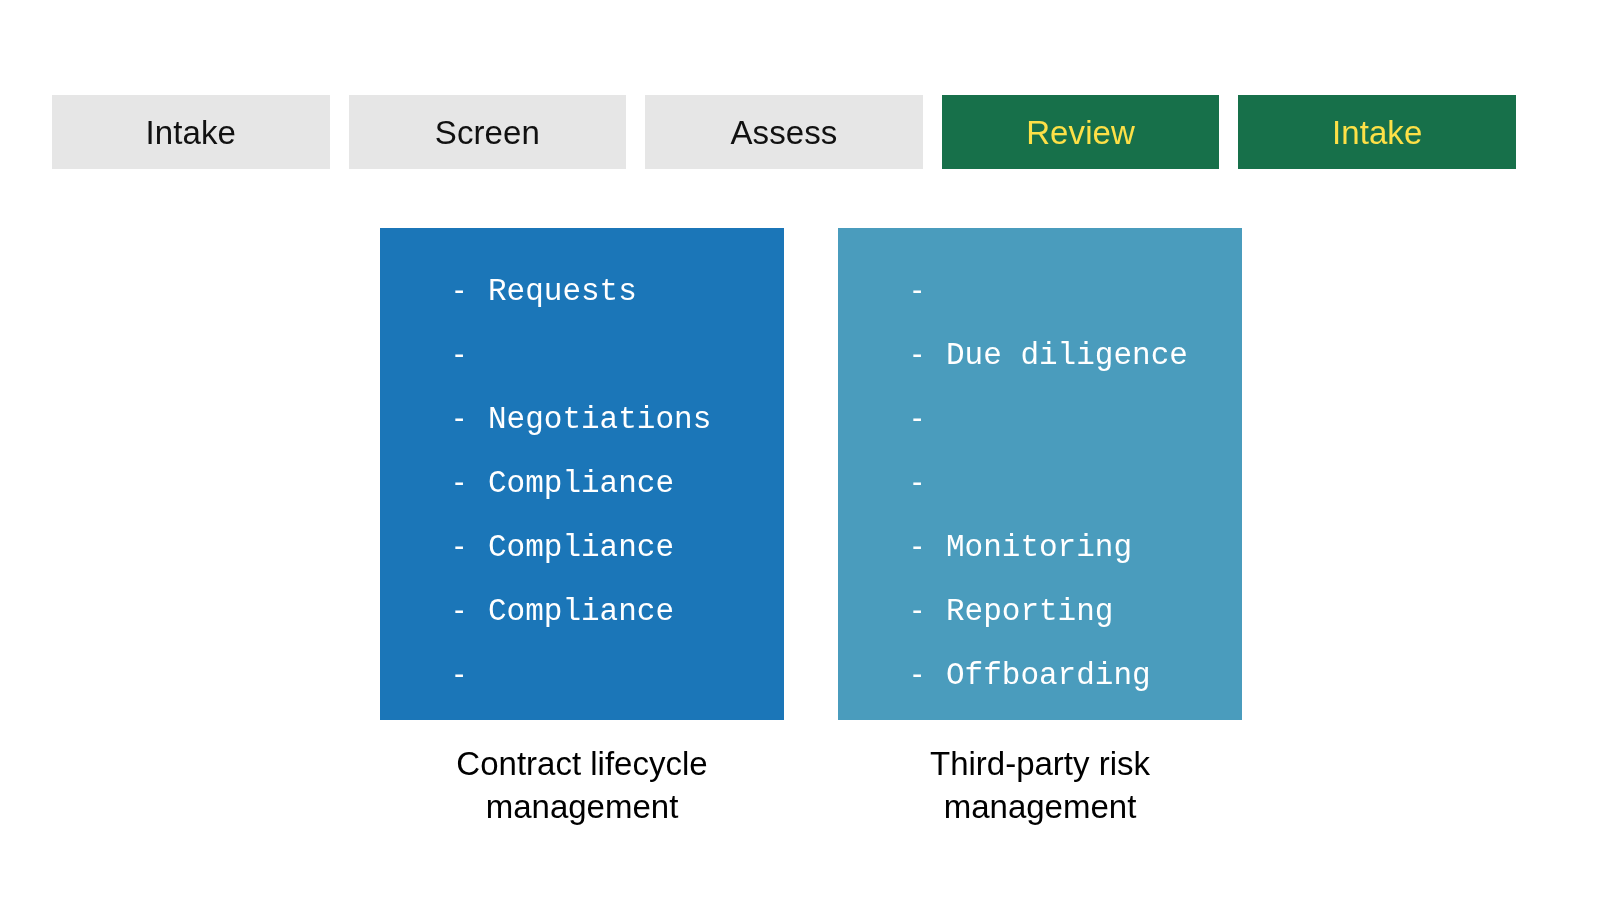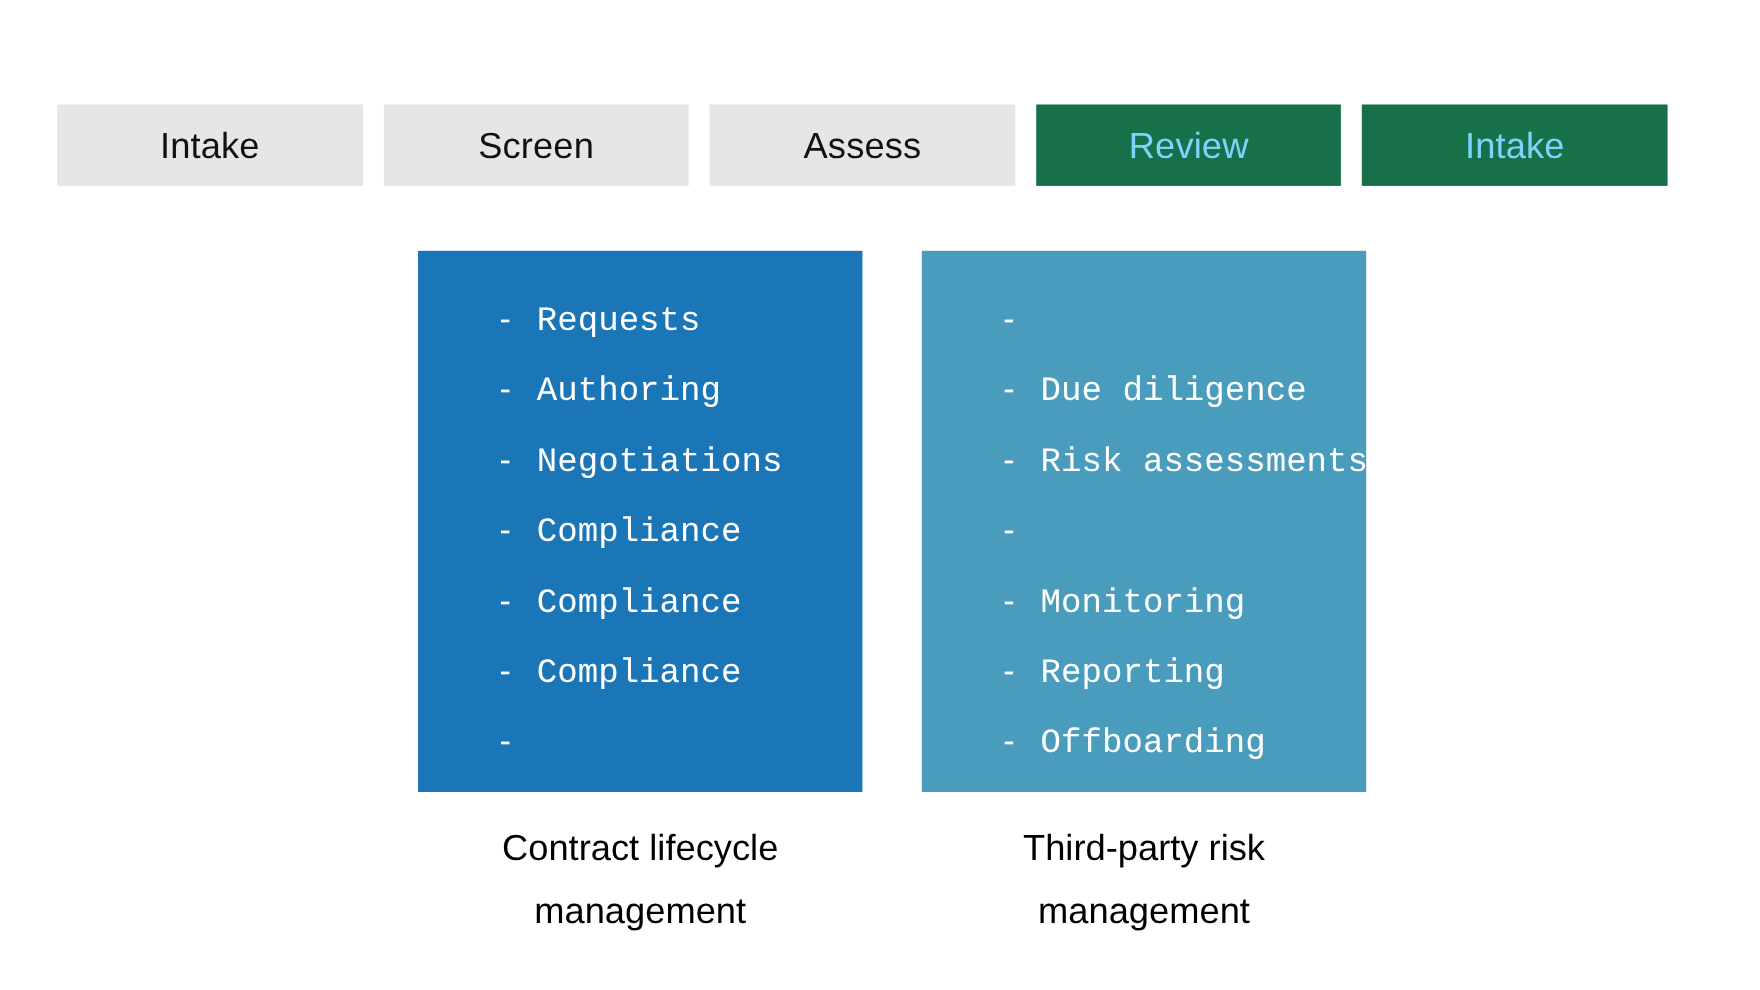--- a/index.html
+++ b/index.html
@@ -42,21 +42,21 @@
     line-height: 1;
     letter-spacing: 0.1px;
     user-select: none;
   }
   .phase-tab.inactive {
     background: #e6e6e6;
     color: #111111;
   }
   .phase-tab.active {
     background: #17704a;
-    color: #7dd3fc;
+    color: #fde047;
   }
 
   
   .panels {
     position: absolute;
     left: 0;
     top: 228px;
     width: 1600px;
   }
   .panel-wrap {
@@ -105,21 +105,21 @@
     color: #ffffff;
     font-family: Liberation Mono, monospace;
   }
 
   
   .panel-caption {
     margin-top: 22px;
     text-align: center;
     color: #000000;
     font-size: 33px;
-    line-height: 57px;
+    line-height: 43px;
     white-space: pre-line;
   }
 </style>
 </head>
 <body>
 
 <div class="stage">
 
   <div class="phase-strip">
     <div class="phase-tab inactive">
@@ -143,21 +143,20 @@
 
     <div class="panel-wrap clm">
       <div class="panel-card blue">
         <ul class="panel-list">
           <li class="panel-item">
             <span class="dash">-</span>
             <span class="item-label">Requests</span>
           </li>
           <li class="panel-item">
             <span class="dash">-</span>
-            <span class="item-label">Authoring</span>
           </li>
           <li class="panel-item">
             <span class="dash">-</span>
             <span class="item-label">Negotiations</span>
           </li>
           <li class="panel-item">
             <span class="dash">-</span>
             <span class="item-label">Compliance</span>
           </li>
           <li class="panel-item">
@@ -182,21 +181,20 @@
         <ul class="panel-list">
           <li class="panel-item">
             <span class="dash">-</span>
           </li>
           <li class="panel-item">
             <span class="dash">-</span>
             <span class="item-label">Due diligence</span>
           </li>
           <li class="panel-item">
             <span class="dash">-</span>
-            <span class="item-label">Risk assessments</span>
           </li>
           <li class="panel-item">
             <span class="dash">-</span>
           </li>
           <li class="panel-item">
             <span class="dash">-</span>
             <span class="item-label">Monitoring</span>
           </li>
           <li class="panel-item">
             <span class="dash">-</span>

